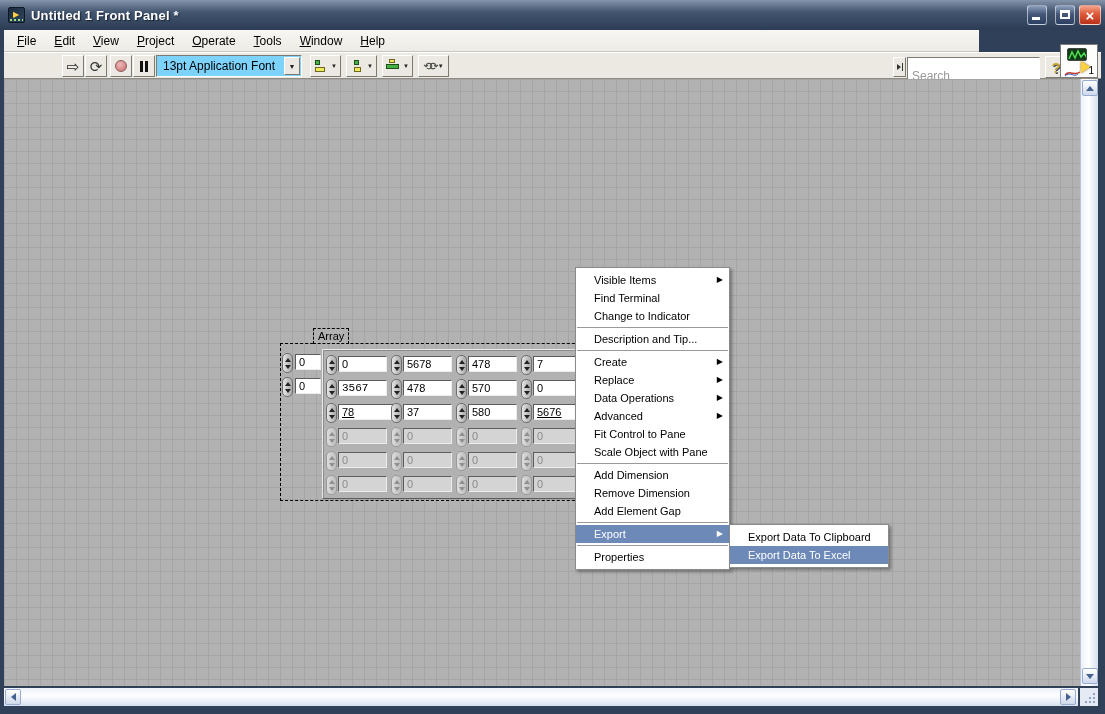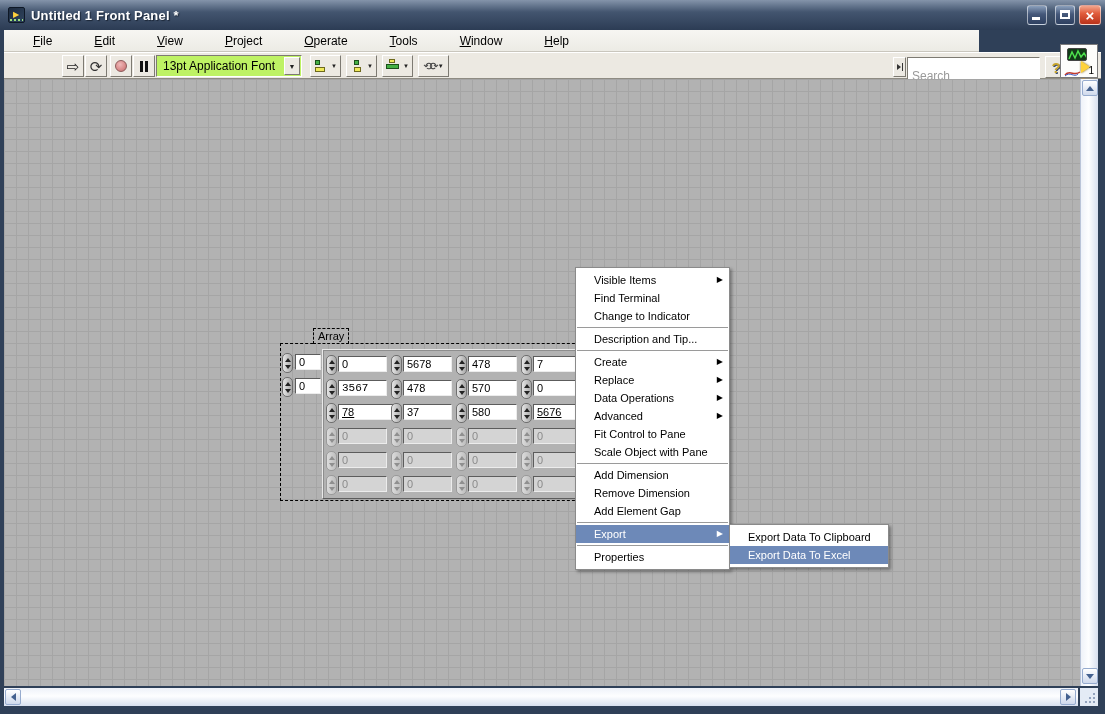--- a/index.html
+++ b/index.html
@@ -24,36 +24,36 @@
     background:linear-gradient(180deg,#8ba0bc,#45587a 45%,#2e4060);}
   #btn-min{left:1027px;} #btn-max{left:1055px;}
   #btn-close{left:1079px;width:22px;background:linear-gradient(180deg,#f2a58c,#e25d3d 40%,#b8321a);}
   #btn-min .glyph{position:absolute;left:4px;bottom:4px;width:8px;height:3px;background:#fff;}
   #btn-max .glyph{position:absolute;left:4px;top:4px;width:10px;height:9px;border:2px solid #fff;border-top-width:3px;}
   #btn-close .glyph{position:absolute;left:0;top:0;width:100%;height:100%;color:#fff;font-size:15px;font-weight:bold;
     text-align:center;line-height:19px;}
 
   
   #menubar{position:absolute;left:4px;top:30px;width:975px;height:22px;
-    background:linear-gradient(180deg,#f7f6f2,#ecebe5);border-bottom:1px solid #c9c6bd;display:flex;align-items:center;padding-left:20px;gap:24px;}
+    background:linear-gradient(180deg,#f7f6f2,#ecebe5);border-bottom:1px solid #c9c6bd;display:flex;align-items:center;padding-left:4px;}
   .menu-item{font-size:12px;color:#000;padding:3px 9px;cursor:default;}
   .menu-item u{text-decoration:underline;}
 
   
   #toolbar{position:absolute;left:4px;top:52px;width:1097px;height:27px;background:var(--toolbar-bg);
     border-top:1px solid #fff;border-bottom:1px solid #8f8c83;}
   .tbtn{position:absolute;top:2px;width:22px;height:22px;background:var(--toolbar-bg);
     border:1px solid;border-color:#fff #7d7a72 #7d7a72 #fff;display:flex;align-items:center;justify-content:center;font-size:13px;color:#222;}
   #btn-run{left:58px;} #btn-run-cont{left:81px;} #btn-abort{left:106px;} #btn-pause{left:129px;}
   #btn-run span{font-size:15px;line-height:15px;}
   #btn-run-cont span{font-size:15px;line-height:15px;color:#333;}
   .abort-circle{width:12px;height:12px;border-radius:50%;background:radial-gradient(circle at 40% 35%,#efb9b9,#d98a8a 60%,#b96a6a);border:1px solid #8d5a5a;}
   .pause-bars{display:flex;gap:2px;}
   .pause-bars i{display:block;width:3px;height:11px;background:#111;}
-  #font-combo{position:absolute;left:152px;top:2px;width:146px;height:22px;background:#bef264;
+  #font-combo{position:absolute;left:152px;top:2px;width:146px;height:22px;background:#7dd3fc;
     border:1px solid;border-color:#7d7a72 #fff #fff #7d7a72;display:flex;align-items:center;}
   #font-combo .label{flex:1;font-size:12px;padding-left:6px;color:#000;white-space:nowrap;overflow:hidden;}
   .combo-arrow{width:16px;height:18px;margin-right:1px;background:var(--toolbar-bg);
     border:1px solid;border-color:#fff #7d7a72 #7d7a72 #fff;display:flex;align-items:center;justify-content:center;font-size:7px;color:#222;}
   .tool-drop{position:absolute;top:2px;width:31px;height:22px;background:var(--toolbar-bg);
     border:1px solid;border-color:#fff #7d7a72 #7d7a72 #fff;display:flex;align-items:center;justify-content:center;gap:2px;}
   #btn-align{left:306px;} #btn-distribute{left:342px;} #btn-resize{left:378px;} #btn-reorder{left:414px;}
   .tool-drop .drop{font-size:6px;color:#222;}
   .mini-icon{position:relative;width:15px;height:14px;}
   .mini-icon .g1{position:absolute;left:1px;top:1px;width:5px;height:5px;background:#45b045;border:1px solid #1c511c;}

